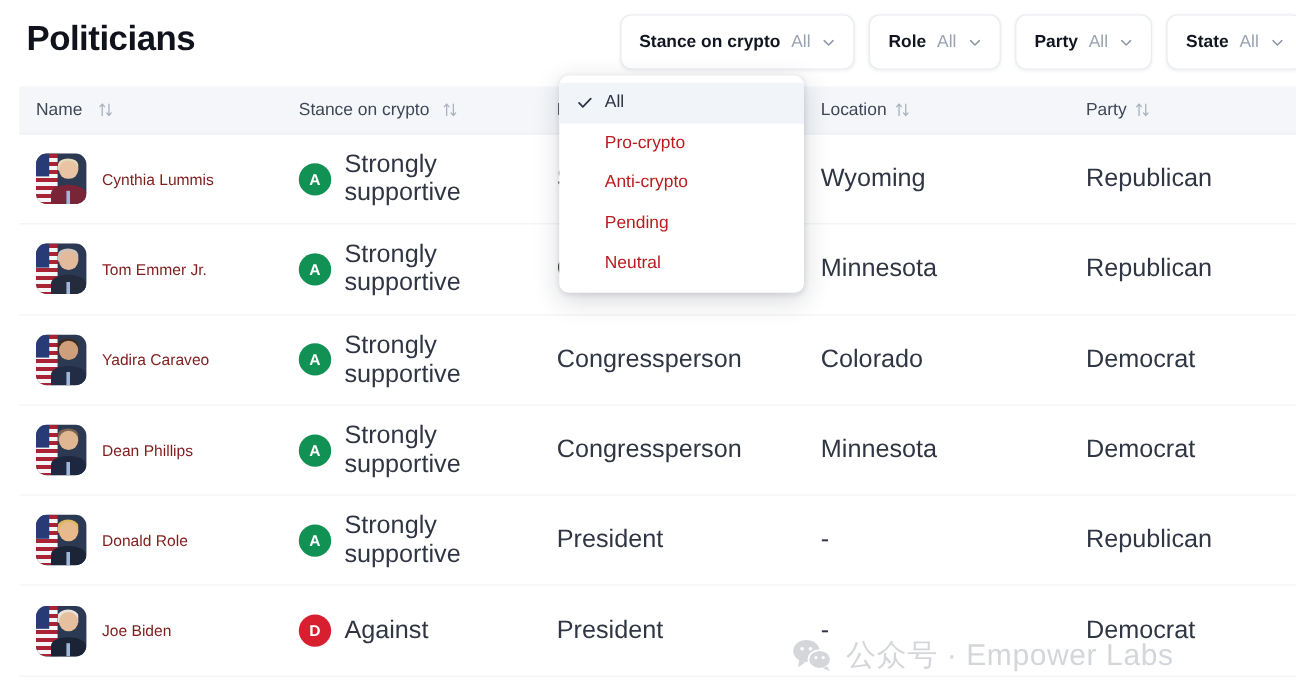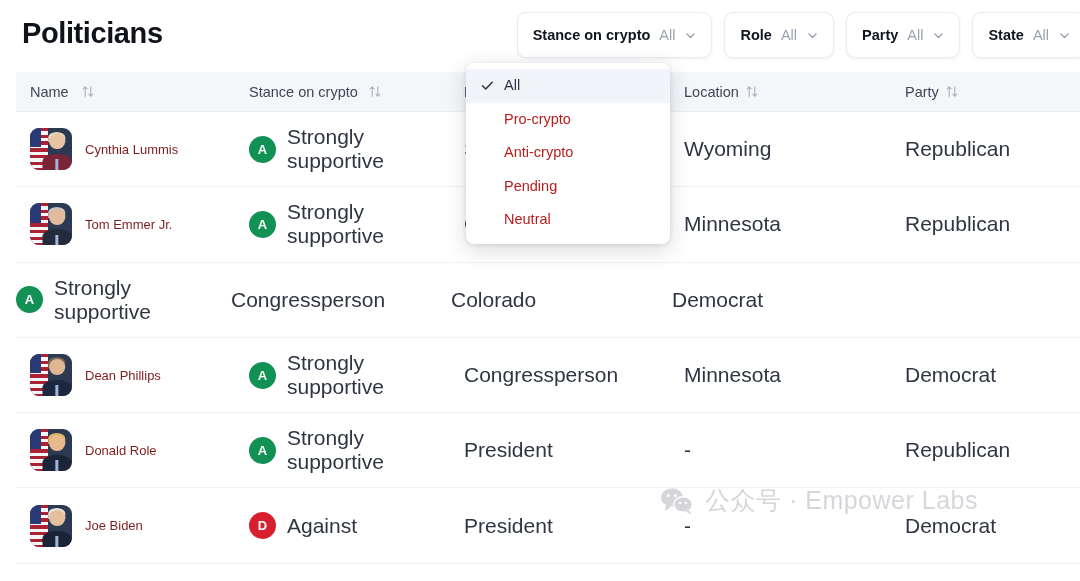--- a/index.html
+++ b/index.html
@@ -133,21 +133,21 @@
 
   .grade {
     width: 27px; height: 27px; border-radius: 50%; flex:none;
     display:flex; align-items:center; justify-content:center;
     color:#fff; font-size: 13px; font-weight: 700;
   }
   .cell-text { font-size: 21px; color: #2f3542; }
 
   
   .watermark {
-    position:absolute; left: 660px; top: 484px;
+    position:absolute; left: 660px; top: 529px;
     display:flex; align-items:center; gap: 11px;
     opacity: .42; z-index: 50; pointer-events:none;
   }
   .wm-logo { width: 34px; height: 28px; position:relative; flex:none; }
   .wm-text {
     font-size: 25px; color:#9aa0a8; letter-spacing: .5px;
     white-space: nowrap;
   }
 </style>
 </head>
@@ -282,20 +282,32 @@
           </div>
           <div class="c-stance">
             <span class="grade" style="background:#119154">A</span>
             <span class="cell-text">Strongly supportive</span>
           </div>
           <div class="c-role cell-text">Congressperson</div>
           <div class="c-location cell-text">Minnesota</div>
           <div class="c-party cell-text">Republican</div>
         </div>
         <div class="row">
+          <div class="c-name">
+            <div class="avatar">
+              <div class="flag"></div>
+              <div class="person">
+                <div class="body" style="background:#222c44"></div>
+                <div class="tie"></div>
+                <div class="hair" style="background:#3b2a22"></div>
+                <div class="head" style="background:#cf9f7c"></div>
+              </div>
+            </div>
+            <span class="name-text">Yadira Caraveo</span>
+          </div>
           <div class="c-stance">
             <span class="grade" style="background:#119154">A</span>
             <span class="cell-text">Strongly supportive</span>
           </div>
           <div class="c-role cell-text">Congressperson</div>
           <div class="c-location cell-text">Colorado</div>
           <div class="c-party cell-text">Democrat</div>
         </div>
         <div class="row">
           <div class="c-name">

